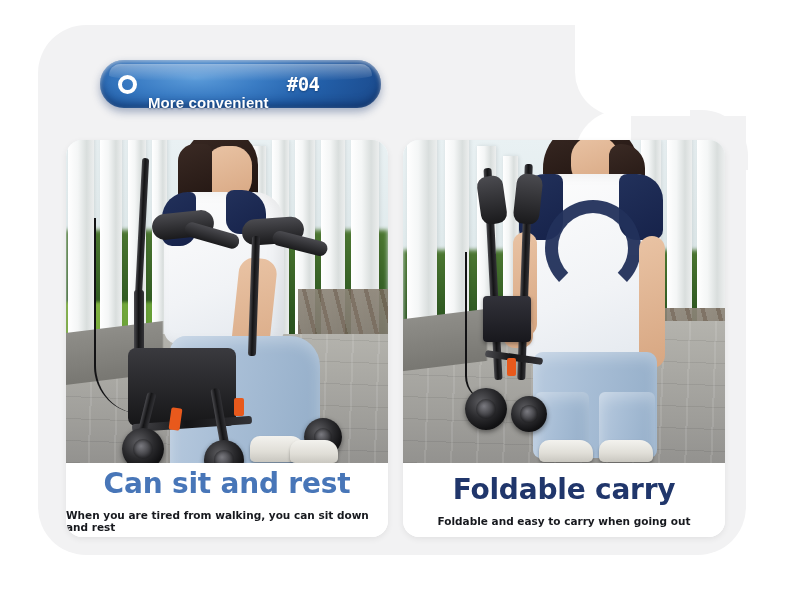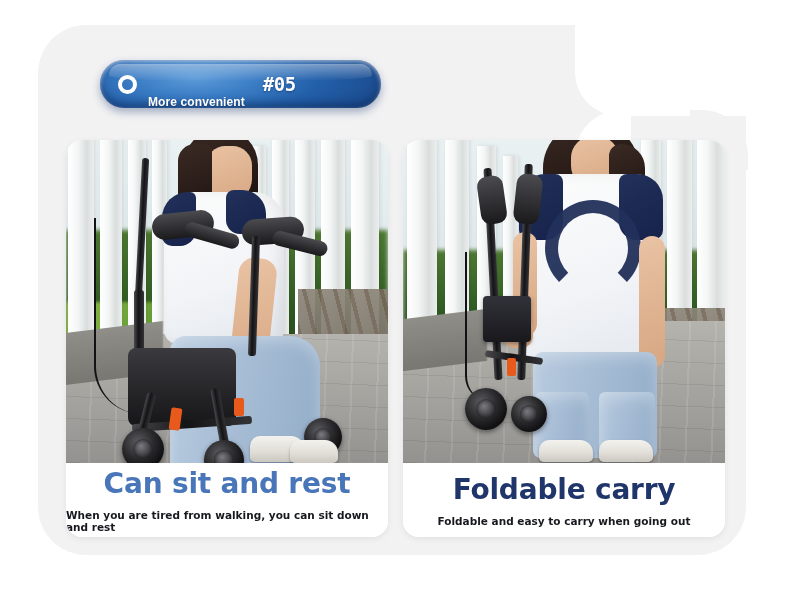--- a/index.html
+++ b/index.html
@@ -58,21 +58,21 @@
     border-radius: 14px 14px 40% 40%;
     background: linear-gradient(to bottom, rgba(255,255,255,.40), rgba(255,255,255,0));
     pointer-events: none;
   }
   .ring {
     width: 19px; height: 19px; border-radius: 50%;
     border: 4.5px solid #ffffff; flex: 0 0 auto;
     position: relative; z-index: 2;
   }
   .badge-label {
-    color: #ffffff; font-size: 12px; font-weight: bold;
+    color: #ffffff; font-size: 15px; font-weight: bold;
     letter-spacing: .1px; text-shadow: 0 1px 2px rgba(0,30,70,.45);
     position: relative; z-index: 2; white-space: nowrap; margin-top: 36px;
   }
   .badge-num {
     color: #ffffff; font-family: "DejaVu Sans Mono", monospace;
     font-size: 19px; font-weight: bold; letter-spacing: -.5px;
     text-shadow: 0 1px 2px rgba(0,30,70,.45);
     position: relative; z-index: 2; margin-left: 7px;
   }
 
@@ -246,21 +246,21 @@
 <div id="stage">
 
   <div class="card-base"></div>
   <div class="notch"></div>
   <div class="notch-curve"></div>
   <div class="notch-curve2"></div>
 
   <div class="badge">
     <span class="ring"></span>
     <span class="badge-label">More convenient</span>
-    <span class="badge-num">#05</span>
+    <span class="badge-num">#04</span>
   </div>
 
 
   <div class="panel panel-right">
     <div class="photo">
       <div class="sky"></div>
       <div class="hedge" style="top:34%; height:34%;"></div>
       <div class="grass" style="width:30%; top:56%; height:28%;"></div>
 
       <div class="pillars">

